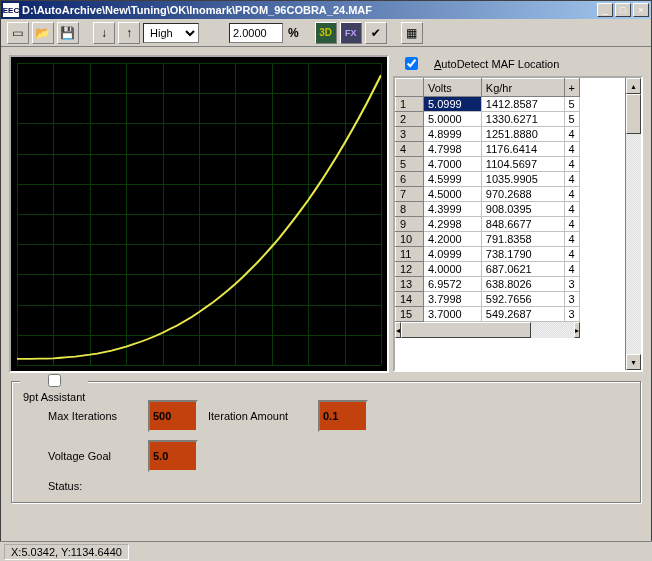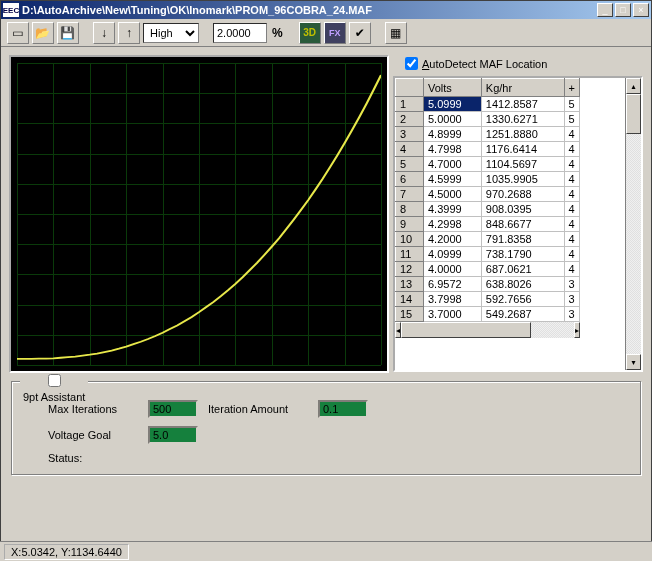--- a/index.html
+++ b/index.html
@@ -60,21 +60,21 @@
 }
 .tb-sep { width: 8px; }
 .tb-select {
   height: 20px; width: 56px;
   background:#fff; border:1px inset #808080;
   font-size:11px; padding:1px 2px;
 }
 .tb-input {
   height: 20px; width: 54px;
   background:#fff; border:1px inset #808080;
-  font-size:11px; padding:1px 3px;
+  font-size:11px; padding:1px 3px;margin-left:16px;
 }
 .tb-label { font-size: 12px; font-weight:bold; padding:0 2px;}
 .tb-btn.green { background:#2a5a3a; color:#c0c000; font-weight:bold; font-size:10px;}
 .tb-btn.purple { background:#404060; color:#c0a0ff; font-weight:bold; font-size:9px;}
 .content {
   display:flex; gap: 4px;
   padding: 8px 8px 4px 8px;
 }
 .chart-panel {
   width: 380px; height: 318px;
@@ -88,21 +88,21 @@
 .chart-grid .gl {
   position:absolute; background:#0a3a0a;
 }
 .chart-grid .gl.v { width:1px; height:100%; top:0;}
 .chart-grid .gl.h { height:1px; width:100%; left:0;}
 .right-panel {
   flex:1;
   display:flex; flex-direction:column;
 }
 .autodetect-row {
-  display:flex; align-items:center; gap:4px;
+  display:flex; align-items:center; gap:16px;
   padding: 2px 0 6px 12px;
 }
 input[type=checkbox]{ width:13px; height:13px; }
 .autodetect-row span:first-letter { text-decoration: underline; }
 .table-wrap {
   border: 2px inset #fff;
   background:#fff;
   height: 296px;
   position:relative;
   display:flex;
@@ -156,22 +156,22 @@
   position:relative;
 }
 .group9pt .legend {
   position:absolute; top:-8px; left:8px;
   background:#d4d0c8; padding:0 3px;
   display:flex; align-items:center; gap:4px;flex-direction:column;
 }
 .form-row { display:flex; align-items:center; gap:10px; margin:8px 0 0 26px;}
 .form-row label { width:90px; }
 .form-row .inp {
-  background:#15803d; border:2px inset #d4d0c8;
-  height:18px; width:50px; padding:7px 3px; font-size:11px;
+  background:#c2410c; border:2px inset #d4d0c8;
+  height:18px; width:50px; padding:14px 3px; font-size:11px;font-weight:bold;
 }
 .statusbar {
   position:absolute; bottom:0; left:0; right:0;
   height:20px; border-top:1px solid #808080;
   display:flex; align-items:center; padding:0 4px;
   background:#d4d0c8;
 }
 .statusbar .cell { border:1px inset #fff; padding:1px 6px; height:16px;}
 svg.curve { position:absolute; inset:6px; width:calc(100% - 12px); height:calc(100% - 12px);}
 </style>

